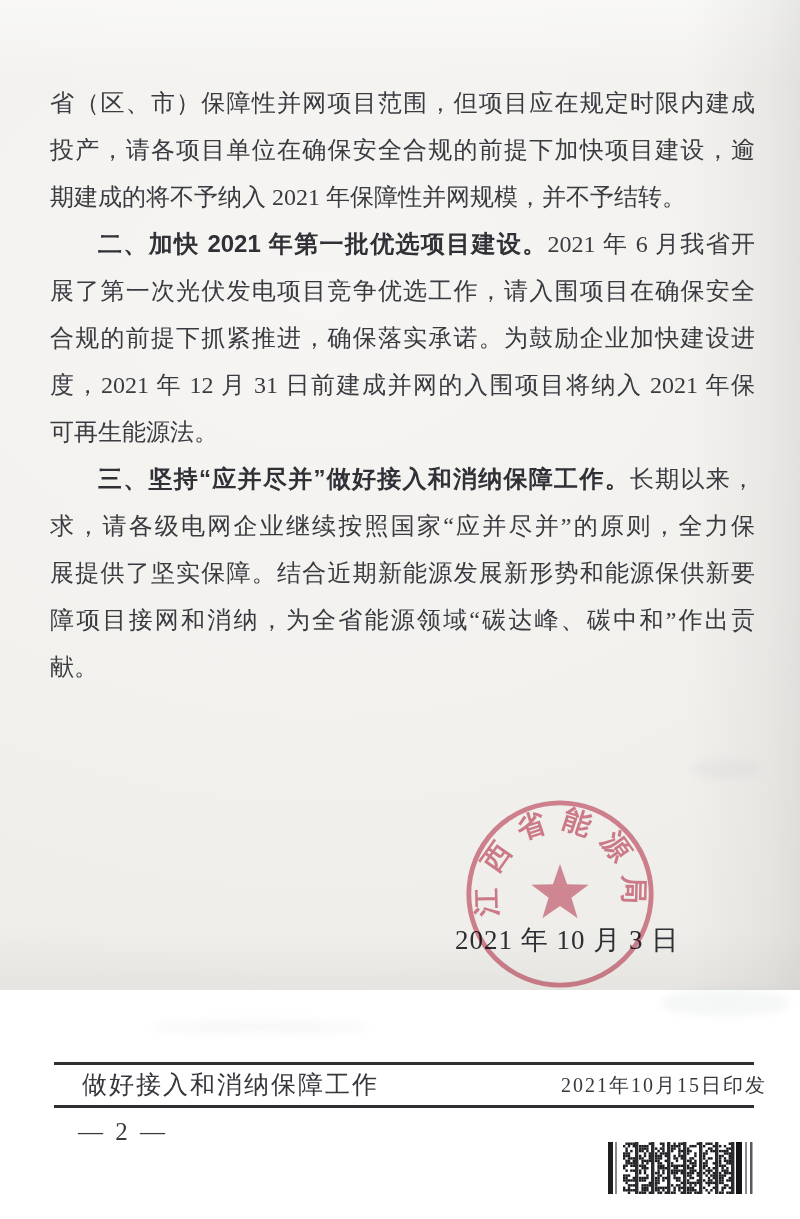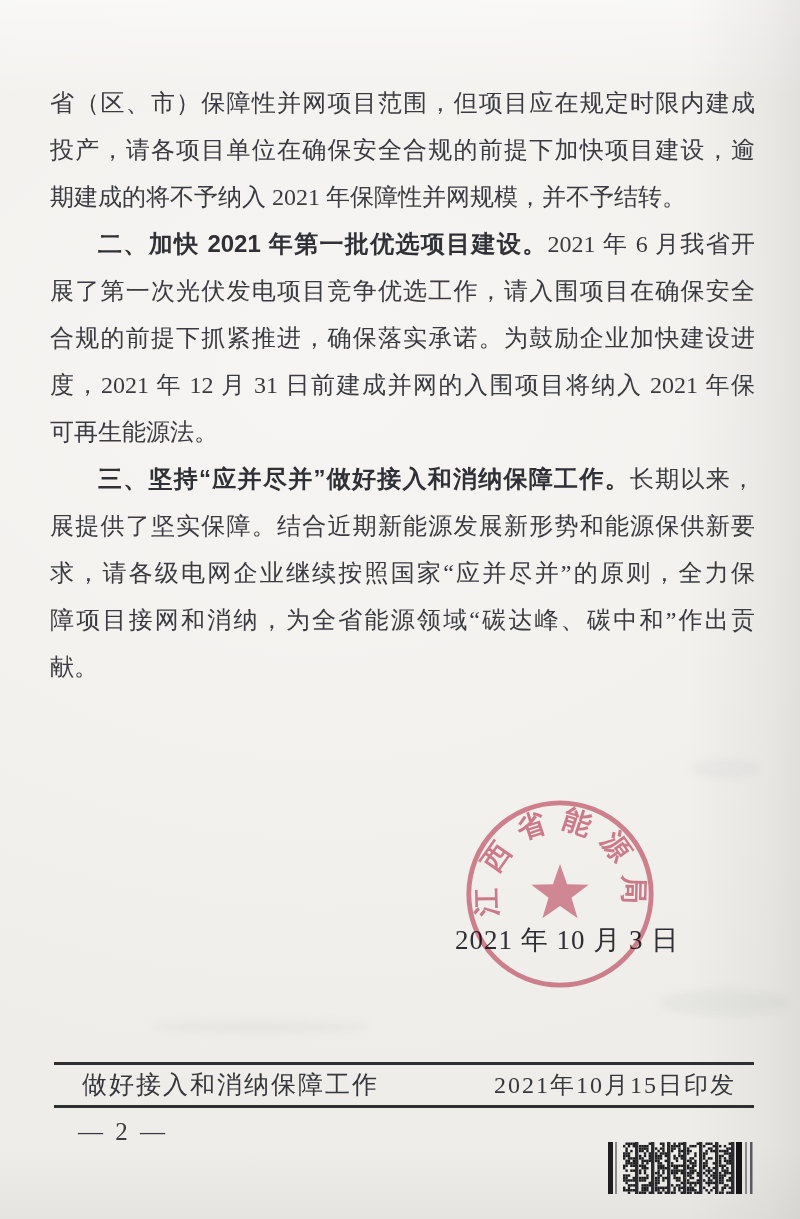--- a/index.html
+++ b/index.html
@@ -1,18 +1,18 @@
 <!DOCTYPE html>
 <html><head>
 <meta charset="utf-8">
 <style>
   html,body{margin:0;padding:0;}
   body{width:800px;height:1219px;overflow:hidden;
        font-family:"Liberation Serif","DejaVu Serif",serif;}
-  .page{position:relative;width:800px;height:1219px;
+  .page{position:relative;width:800px;height:990px;
         background:
           linear-gradient(90deg, rgba(0,0,0,0) 0%, rgba(0,0,0,0) 86%, rgba(60,60,60,0.05) 96%, rgba(60,60,60,0.09) 100%),
           linear-gradient(180deg, rgba(255,255,255,0.5) 0%, rgba(0,0,0,0) 8%, rgba(0,0,0,0) 94%, rgba(60,60,60,0.05) 100%),
           radial-gradient(ellipse 900px 700px at 40% 30%, #f6f5f3 0%, #f2f1ee 60%, #eeede9 100%);
         color:#33343a;}
   
   .body-text{position:absolute;left:50px;top:79px;width:705px;}
   .tline{height:47px;line-height:47px;font-size:24px;white-space:nowrap;
          text-align:justify;text-align-last:justify;text-justify:inter-character;
          color:#3a3b40;}
@@ -25,22 +25,22 @@
         mix-blend-mode:multiply;opacity:0.88;}
   
   .date-line{position:absolute;left:455px;top:924px;width:240px;height:32px;
              font-size:27px;line-height:32px;letter-spacing:1px;color:#2e2f34;}
   
   .rule{position:absolute;left:54px;width:700px;height:3px;background:#2e2f33;}
   .rule-top{top:1062px;}
   .rule-bottom{top:1105px;}
   .footer-issuer{position:absolute;left:82px;top:1068px;height:34px;line-height:34px;
                  font-size:25px;letter-spacing:2px;color:#36373c;}
-  .footer-printdate{position:absolute;right:64px;top:1068px;height:34px;line-height:34px;
-                    font-size:24px;letter-spacing:2px;color:#36373c;text-align:right;}
+  .footer-printdate{position:absolute;right:33px;top:1068px;height:34px;line-height:34px;
+                    font-size:20px;letter-spacing:2px;color:#36373c;text-align:right;}
   .page-number{position:absolute;left:78px;top:1116px;height:32px;line-height:32px;
                font-size:25px;letter-spacing:3px;color:#3a3b40;}
   .barcode{position:absolute;left:608px;top:1141px;width:155px;height:54px;}
   
   .smudge{position:absolute;border-radius:50%;filter:blur(4px);pointer-events:none;}
   .smudge.s1{left:660px;top:990px;width:130px;height:26px;background:rgba(120,122,128,0.07);}
   .smudge.s2{left:150px;top:1020px;width:220px;height:14px;background:rgba(120,122,128,0.05);}
   .smudge.s3{left:690px;top:760px;width:70px;height:18px;background:rgba(120,122,128,0.06);}
 </style>
 </head>
@@ -51,22 +51,22 @@
   <div class="body-text">
     <div class="tline"><span class="seg-bold"></span><span>省（区、市）保障性并网项目范围，但项目应在规定时限内建成</span></div>
     <div class="tline"><span class="seg-bold"></span><span>投产，请各项目单位在确保安全合规的前提下加快项目建设，逾</span></div>
     <div class="tline para-end"><span class="seg-bold"></span><span>期建成的将不予纳入 2021 年保障性并网规模，并不予结转。</span></div>
     <div class="tline indent"><span class="seg-bold">二、加快 2021 年第一批优选项目建设。</span><span>2021 年 6 月我省开</span></div>
     <div class="tline"><span class="seg-bold"></span><span>展了第一次光伏发电项目竞争优选工作，请入围项目在确保安全</span></div>
     <div class="tline"><span class="seg-bold"></span><span>合规的前提下抓紧推进，确保落实承诺。为鼓励企业加快建设进</span></div>
     <div class="tline"><span class="seg-bold"></span><span>度，2021 年 12 月 31 日前建成并网的入围项目将纳入 2021 年保</span></div>
     <div class="tline para-end"><span class="seg-bold"></span><span>可再生能源法。</span></div>
     <div class="tline indent"><span class="seg-bold">三、坚持“应并尽并”做好接入和消纳保障工作。</span><span>长期以来，</span></div>
+    <div class="tline"><span class="seg-bold"></span><span>求，请各级电网企业继续按照国家“应并尽并”的原则，全力保</span></div>
     <div class="tline"><span class="seg-bold"></span><span>展提供了坚实保障。结合近期新能源发展新形势和能源保供新要</span></div>
-    <div class="tline"><span class="seg-bold"></span><span>求，请各级电网企业继续按照国家“应并尽并”的原则，全力保</span></div>
     <div class="tline"><span class="seg-bold"></span><span>障项目接网和消纳，为全省能源领域“碳达峰、碳中和”作出贡</span></div>
     <div class="tline para-end"><span class="seg-bold"></span><span>献。</span></div>
   </div>
 
   <div class="date-line">2021 年 10 月 3 日</div>
 
   <svg class="seal" viewBox="0 0 200 200" width="194" height="194">
     <circle cx="100" cy="100" r="94" fill="none" stroke-width="5" stroke-opacity="0.78" stroke="#c94f68"></circle>
     <polygon points="100,69 107.3,90 129.5,90.4 111.8,103.8 118.2,125.1 100,112.4 81.8,125.1 88.2,103.8 70.5,90.4 92.7,90" fill-opacity="0.72" fill="#c94f68"></polygon>
     <defs>

